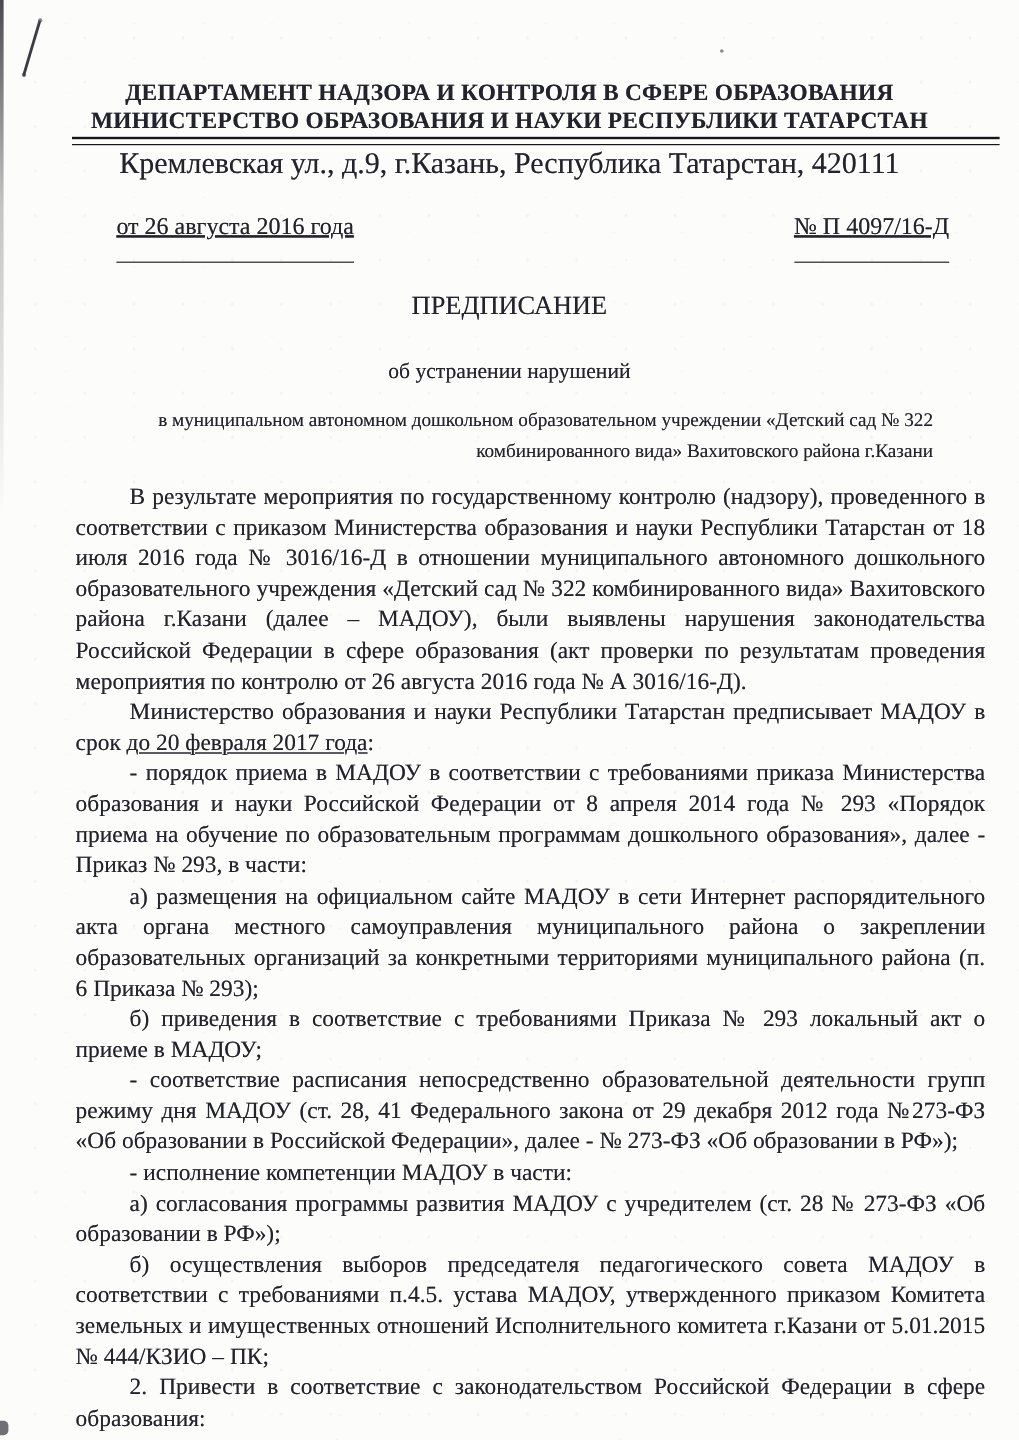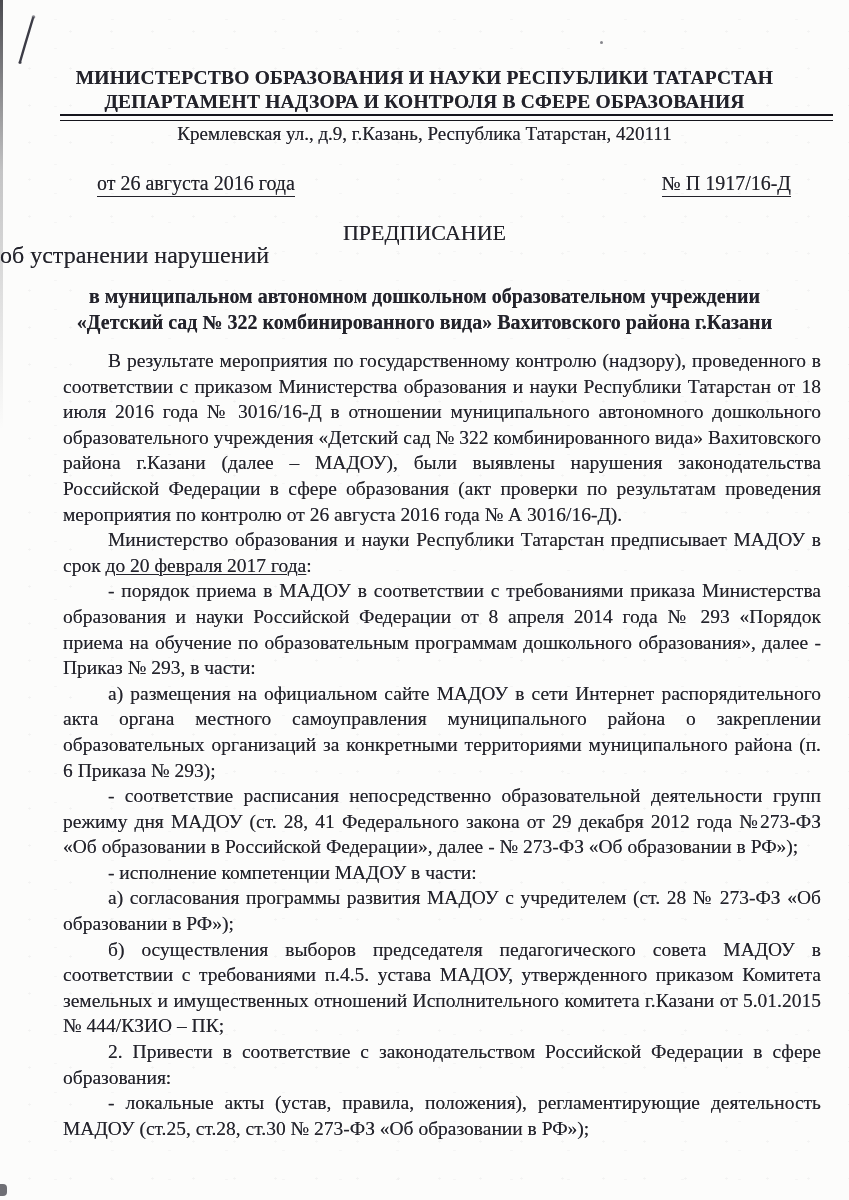--- a/index.html
+++ b/index.html
@@ -45,47 +45,47 @@
   }
   .header-rule {
     margin: 1px 16px 0 60px;
     height: 4px;
     border-top: 2.4px solid #15151c;
     border-bottom: 1.6px solid #15151c;
   }
   .org-address {
     margin-top: 2px;
     text-align: center;
-    font-size: 19px;
+    font-size: 25px;
   }
 
   
   .meta-row {
     display: flex;
     justify-content: space-between;
     margin: 27px 58px 0 97px;
     font-size: 20px;
   }
   .meta-row .u-line {
     border-bottom: 1.6px solid #23232b;
-    padding-bottom: 1px;
+    padding-bottom: 17px;
+    text-decoration: underline;
   }
 
   
   .doc-title { margin-top: 24px; text-align: center; font-size: 22px; line-height: 23px; }
-  .doc-subtitle { font-size: 24px; line-height: 23px; }
+  .doc-subtitle { text-align: center; font-size: 18px; line-height: 23px; margin-top: 32px; }
 
   
   .addressee {
     margin: 17px auto 0 auto;
     max-width: 706px;
-    text-align: center;
-    font-size: 20px;
+    text-align: right;
+    font-size: 16px;
     line-height: 25.5px;
-    font-weight: bold;
   }
 
   
   .doc-body {
     margin: 13px 28px 0 63px;
     font-size: 19.5px;
     line-height: 25.6px;
     text-align: justify;
   }
   .doc-body p { margin: 0; text-indent: 45px; }
@@ -102,43 +102,44 @@
 
   <div class="pen-mark">
     <svg width="42" height="62" viewBox="0 0 42 62" aria-hidden="true">
       <path d="M27 8 C 24 18, 18 38, 14 52" stroke="#3c3c46" stroke-width="2.4" fill="none" stroke-linecap="round"></path>
       <circle cx="27.5" cy="7" r="1.8" fill="#55555f" opacity="0.7"></circle>
       <circle cx="14" cy="52.5" r="1.6" fill="#3c3c46" opacity="0.8"></circle>
     </svg>
   </div>
 
   <div class="letterhead">
+    <div>ДЕПАРТАМЕНТ НАДЗОРА И КОНТРОЛЯ В СФЕРЕ ОБРАЗОВАНИЯ</div>
     <div>МИНИСТЕРСТВО ОБРАЗОВАНИЯ И НАУКИ РЕСПУБЛИКИ ТАТАРСТАН</div>
-    <div>ДЕПАРТАМЕНТ НАДЗОРА И КОНТРОЛЯ В СФЕРЕ ОБРАЗОВАНИЯ</div>
   </div>
 
   <div class="header-rule"></div>
 
   <div class="org-address">Кремлевская ул., д.9, г.Казань, Республика Татарстан, 420111</div>
 
   <div class="meta-row">
     <span class="u-line">от 26 августа 2016 года</span>
-    <span class="u-line">№ П 1917/16-Д</span>
+    <span class="u-line">№ П 4097/16-Д</span>
   </div>
 
   <div class="doc-title">ПРЕДПИСАНИЕ</div>
   <div class="doc-subtitle">об устранении нарушений</div>
 
   <div class="addressee">в муниципальном автономном дошкольном образовательном учреждении «Детский сад № 322 комбинированного вида» Вахитовского района г.Казани</div>
 
   <div class="doc-body">
     <p>В результате мероприятия по государственному контролю (надзору), проведенного в соответствии с приказом Министерства образования и науки Республики Татарстан от 18 июля 2016 года № 3016/16-Д в отношении муниципального автономного дошкольного образовательного учреждения «Детский сад № 322 комбинированного вида» Вахитовского района г.Казани (далее – МАДОУ), были выявлены нарушения законодательства Российской Федерации в сфере образования (акт проверки по результатам проведения мероприятия по контролю от 26 августа 2016 года № А 3016/16-Д).</p>
     <p><span>Министерство образования и науки Республики Татарстан предписывает МАДОУ в срок </span><span class="u-inline">до 20 февраля 2017 года</span><span>:</span></p>
     <p>- порядок приема в МАДОУ в соответствии с требованиями приказа Министерства образования и науки Российской Федерации от 8 апреля 2014 года № 293 «Порядок приема на обучение по образовательным программам дошкольного образования», далее - Приказ № 293, в части:</p>
     <p>а) размещения на официальном сайте МАДОУ в сети Интернет распорядительного акта органа местного самоуправления муниципального района о закреплении образовательных организаций за конкретными территориями муниципального района (п. 6 Приказа № 293);</p>
+    <p>б) приведения в соответствие с требованиями Приказа № 293 локальный акт о приеме в МАДОУ;</p>
     <p>- соответствие расписания непосредственно образовательной деятельности групп режиму дня МАДОУ (ст. 28, 41 Федерального закона от 29 декабря 2012 года №273-ФЗ «Об образовании в Российской Федерации», далее - № 273-ФЗ «Об образовании в РФ»);</p>
     <p>- исполнение компетенции МАДОУ в части:</p>
     <p>а) согласования программы развития МАДОУ с учредителем (ст. 28 № 273-ФЗ «Об образовании в РФ»);</p>
     <p>б) осуществления выборов председателя педагогического совета МАДОУ в соответствии с требованиями п.4.5. устава МАДОУ, утвержденного приказом Комитета земельных и имущественных отношений Исполнительного комитета г.Казани от 5.01.2015 № 444/КЗИО – ПК;</p>
     <p>2. Привести в соответствие с законодательством Российской Федерации в сфере образования:</p>
     <p>- локальные акты (устав, правила, положения), регламентирующие деятельность МАДОУ (ст.25, ст.28, ст.30 № 273-ФЗ «Об образовании в РФ»);</p>
 
   </div>
 
 </div>

